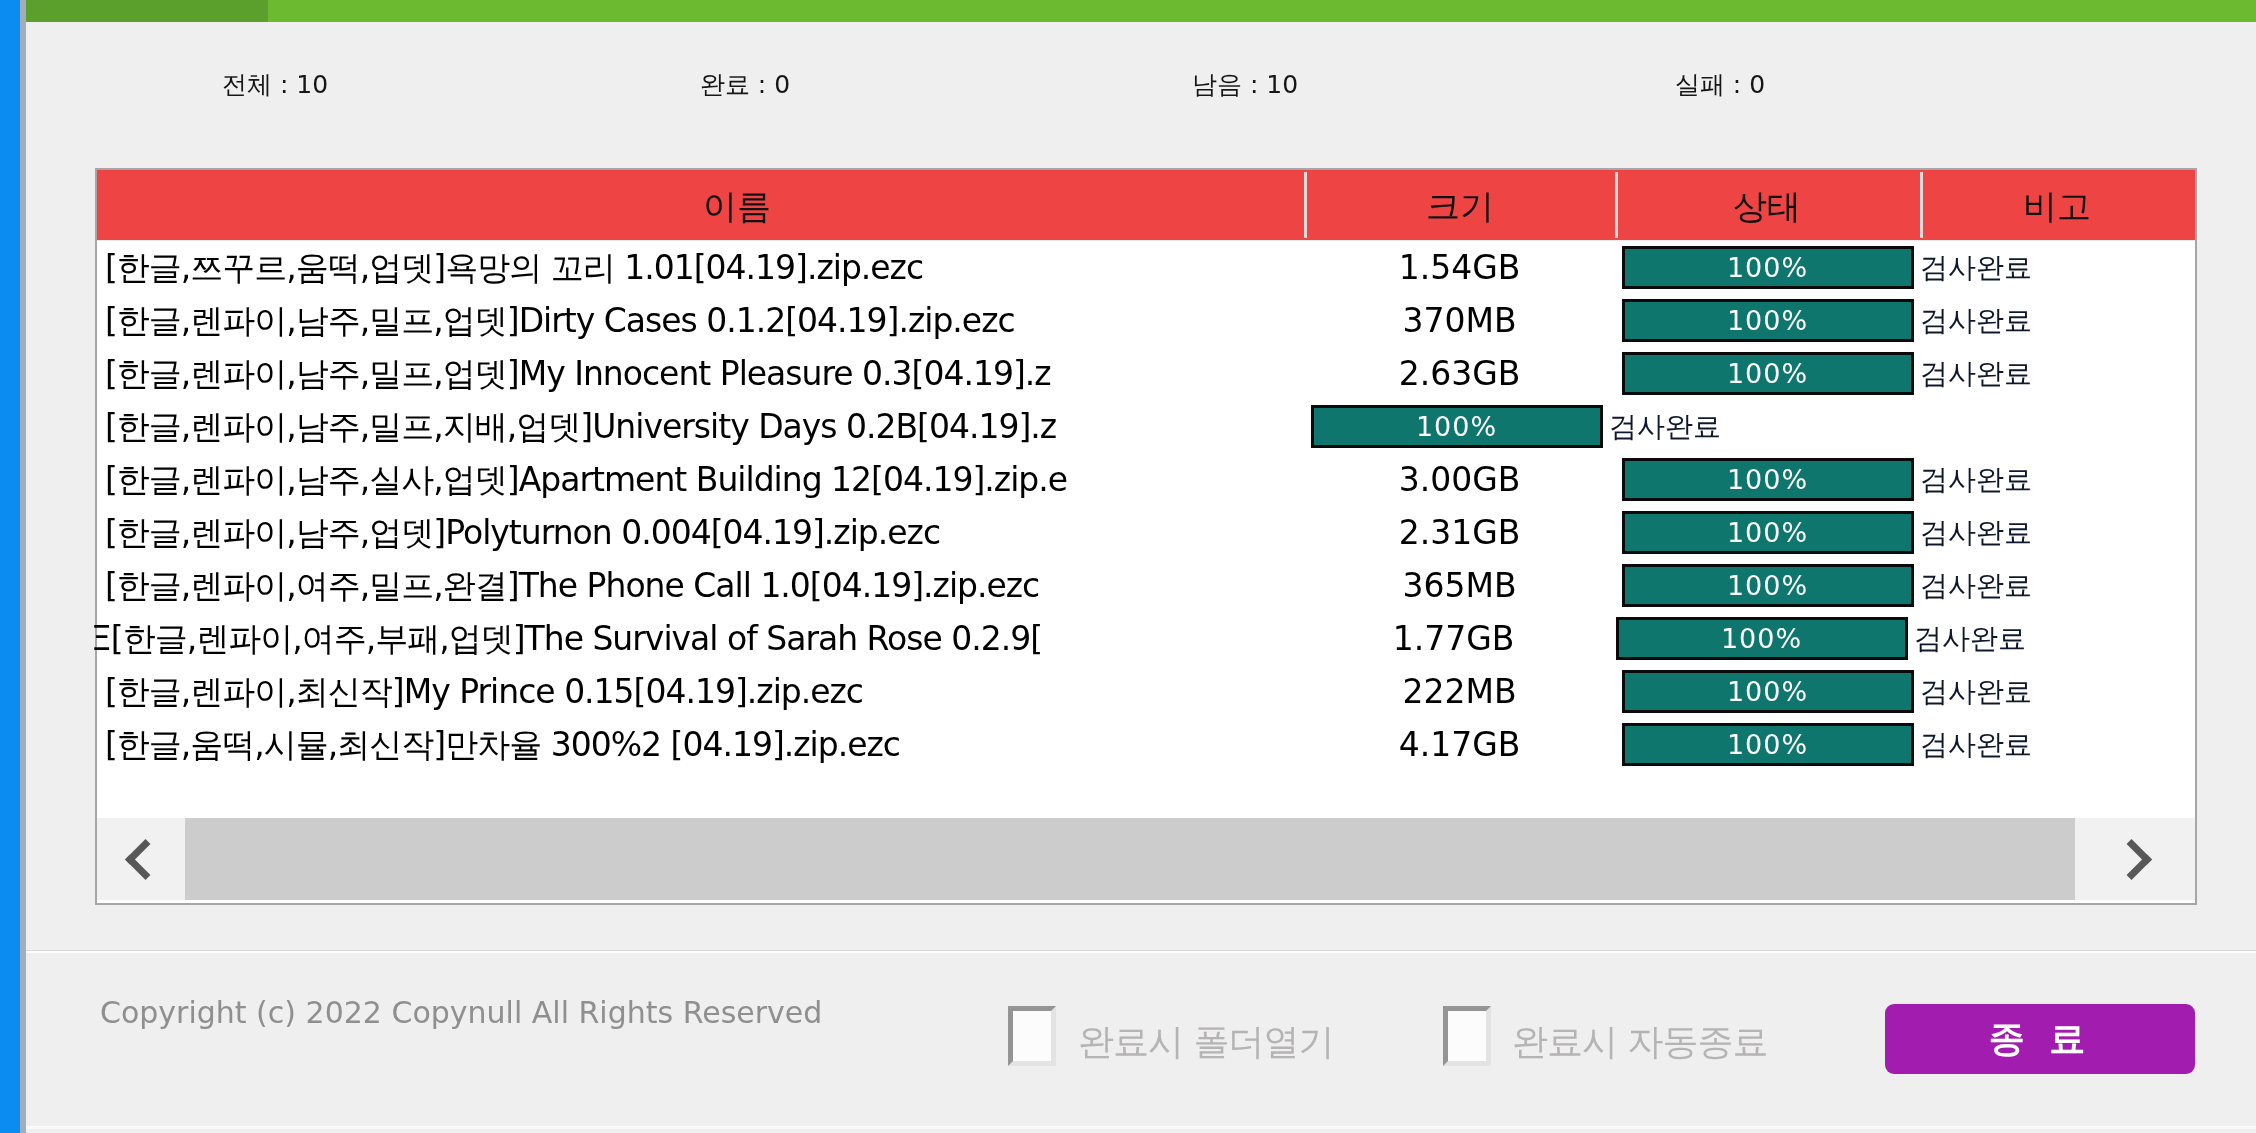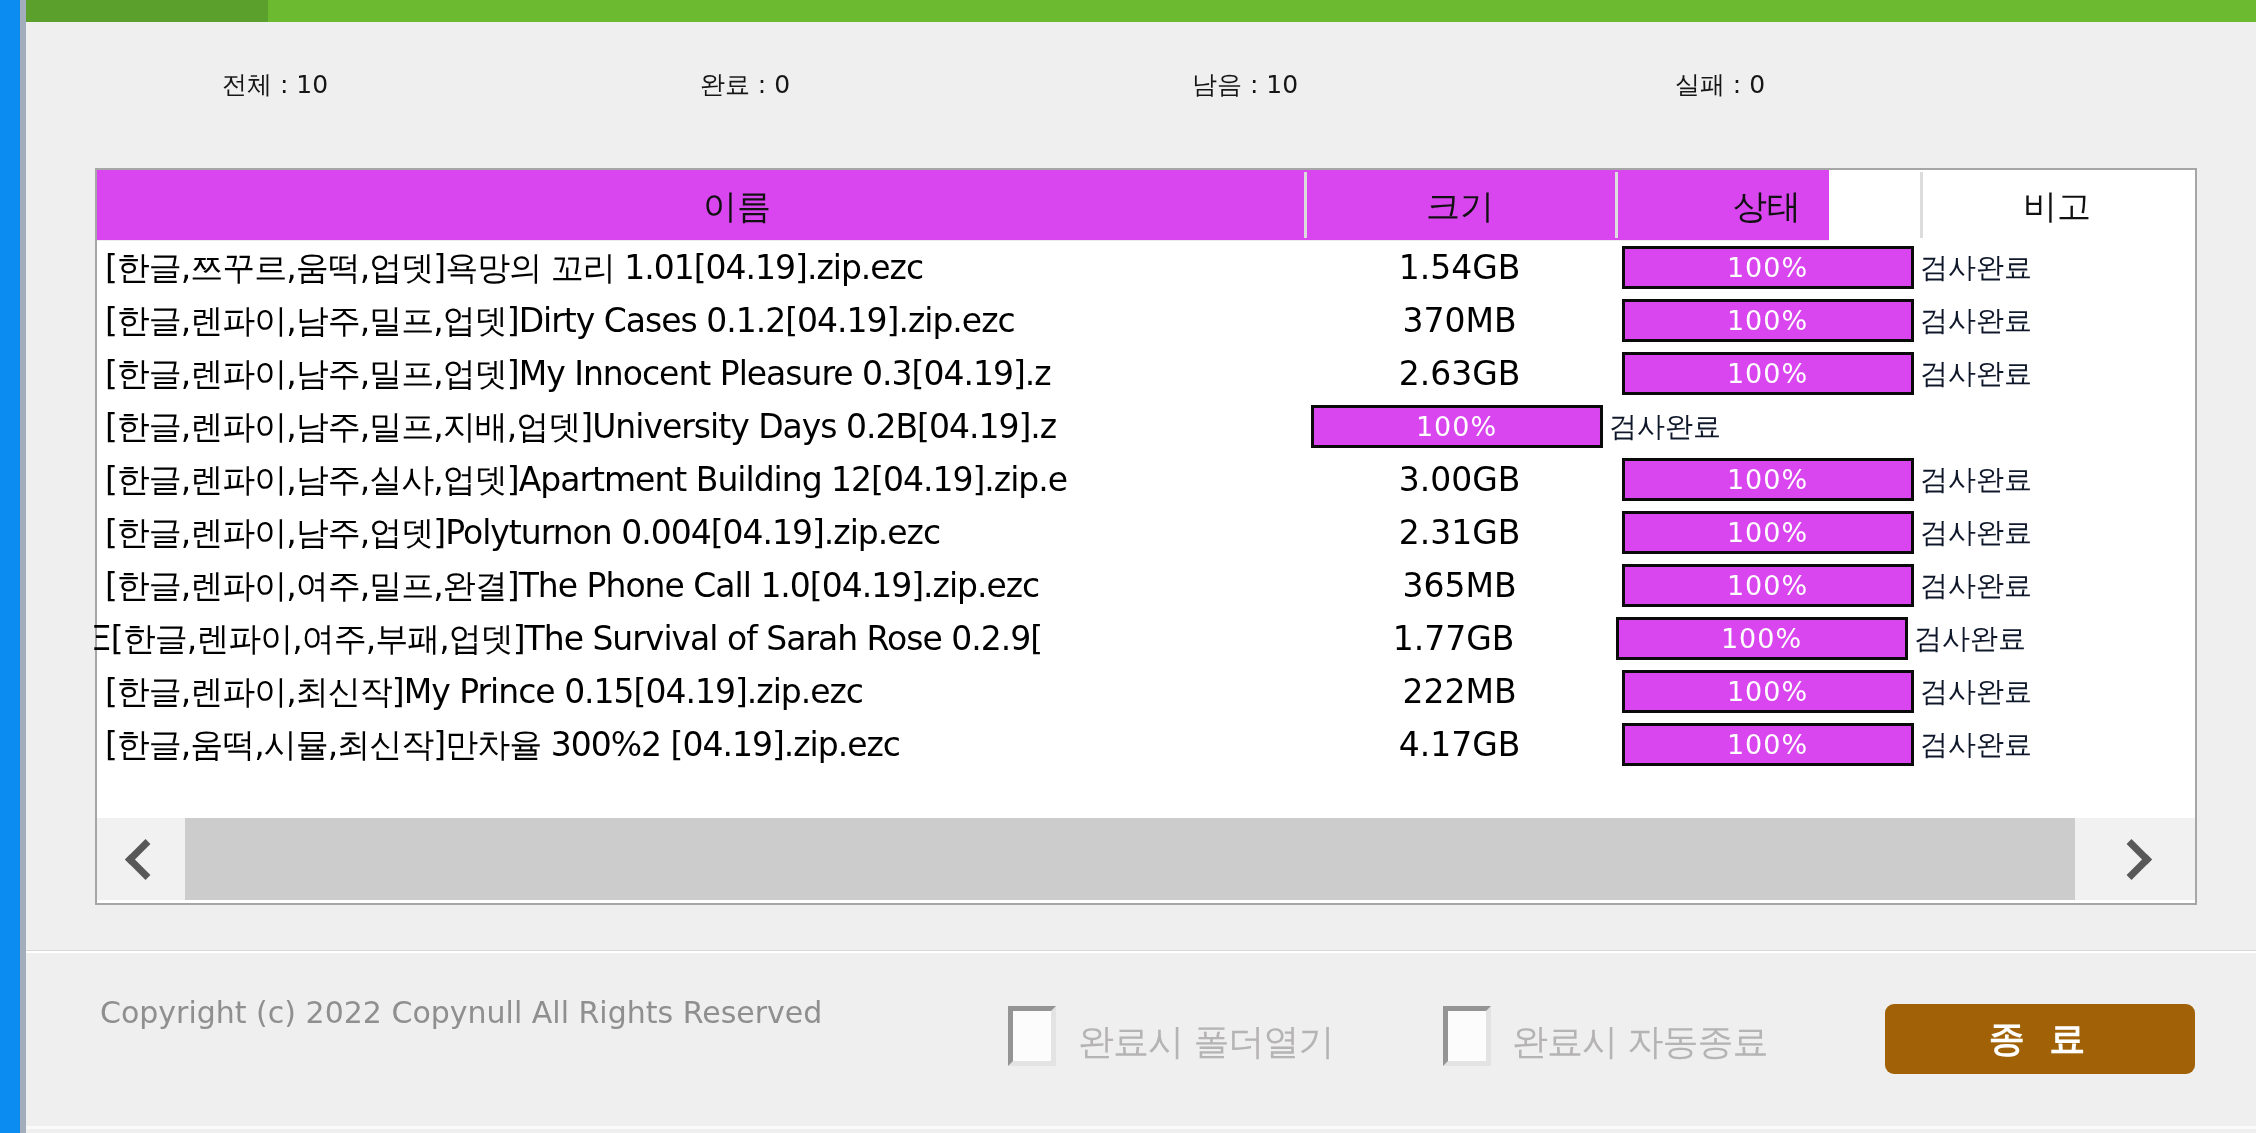--- a/index.html
+++ b/index.html
@@ -14,54 +14,54 @@
   
   #titlebar{left:26px;top:0;width:2230px;height:22px;background:#6cba2f;}
   #titlebar-progress{left:0;top:0;width:242px;height:22px;background:#5ba02c;}
 
   
   .stat{top:68px;font-size:25px;color:#161616;transform:translateX(-50%);white-space:nowrap;}
 
   
   #listbox{left:95px;top:168px;width:2098px;height:733px;background:#ffffff;
     border:2px solid #a6a6a6;}
-  #list-header{left:0;top:0;width:1732px;height:70px;background:#d946ef;
+  #list-header{left:0;top:0;width:2098px;height:70px;background:#ef4444;
     border-bottom:1px solid #ececec;}
   .hdr-div{top:2px;width:3px;height:66px;background:#dcdcdc;}
   .hdr-label{top:14px;font-size:34px;color:#111;transform:translateX(-50%);white-space:nowrap;}
 
   #rows{left:0;top:71px;width:2098px;height:530px;}
   .row{position:relative;width:2098px;height:53px;display:flex;align-items:center;}
   .cell-name{width:1207px;height:53px;line-height:53px;padding-left:8px;box-sizing:border-box;
     font-size:33px;color:#000;white-space:nowrap;overflow:hidden;letter-spacing:-1px;}
   .row.clipped .cell-name{padding-left:0;margin-left:-6px;}
   .cell-size{width:311px;text-align:center;font-size:33px;color:#000;white-space:nowrap;}
   .cell-status{width:305px;display:flex;justify-content:center;}
-  .progress-bar{width:286px;height:37px;background:#d946ef;border:3px solid #0a0a0a;
+  .progress-bar{width:286px;height:37px;background:#0f766e;border:3px solid #0a0a0a;
     display:flex;align-items:center;justify-content:center;}
   .progress-label{font-size:27px;color:#ffffff;letter-spacing:1px;}
   .cell-note{width:272px;text-align:left;font-size:28px;color:#0f172a;white-space:nowrap;}
 
   
   #hscroll{left:0;top:648px;width:2098px;height:82px;background:#f1f1f1;display:flex;}
   #hscroll-left{width:88px;height:82px;display:flex;align-items:center;justify-content:center;}
   #hscroll-thumb{width:1890px;height:82px;background:#cccccc;}
   #hscroll-right{flex:1;height:82px;display:flex;align-items:center;justify-content:center;}
   .chev{width:22px;height:22px;border-style:solid;border-color:#585858;}
   .chev-left{border-width:0 0 7px 7px;transform:rotate(45deg);margin-left:8px;}
   .chev-right{border-width:7px 7px 0 0;transform:rotate(45deg);margin-right:8px;}
 
   
   #footer-sep-a{left:26px;top:950px;width:2230px;height:1px;background:#d8d8d8;}
   #footer-sep-b{left:26px;top:951px;width:2230px;height:2px;background:#ffffff;}
   #copyright{left:100px;top:995px;font-size:30px;color:#8f8f8f;white-space:nowrap;}
   .checkbox-box{top:1006px;width:38px;height:50px;background:#fcfcfc;border-style:solid;border-width:5px;
     border-color:#949494 #e3e3e3 #e3e3e3 #949494;}
   .checkbox-label{top:1018px;font-size:36px;color:#b5b3b3;white-space:nowrap;letter-spacing:-1px;}
-  #close-button{left:1885px;top:1004px;width:310px;height:70px;background:#a16207;border:none;
+  #close-button{left:1885px;top:1004px;width:310px;height:70px;background:#a21caf;border:none;
     border-radius:9px;color:#ffffff;font-size:36px;font-weight:bold;letter-spacing:6px;
     font-family:"DejaVu Sans",sans-serif;display:flex;align-items:center;justify-content:center;}
   #bottom-line{left:26px;top:1126px;width:2230px;height:3px;background:#fafafa;}
 </style>
 </head>
 <body>
 
 <div id="canvas">
 
   <div class="abs" id="blue-strip"></div>

